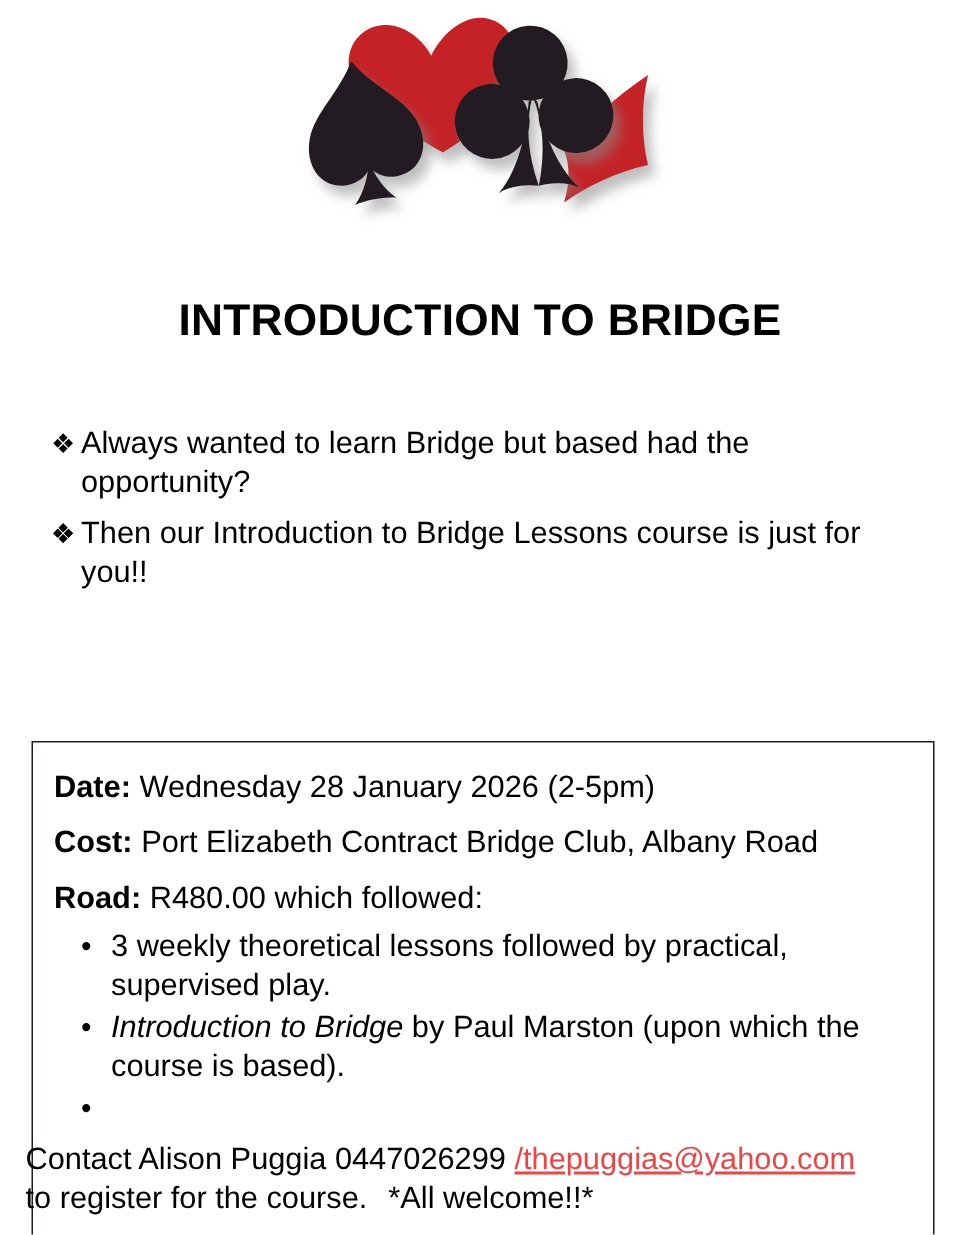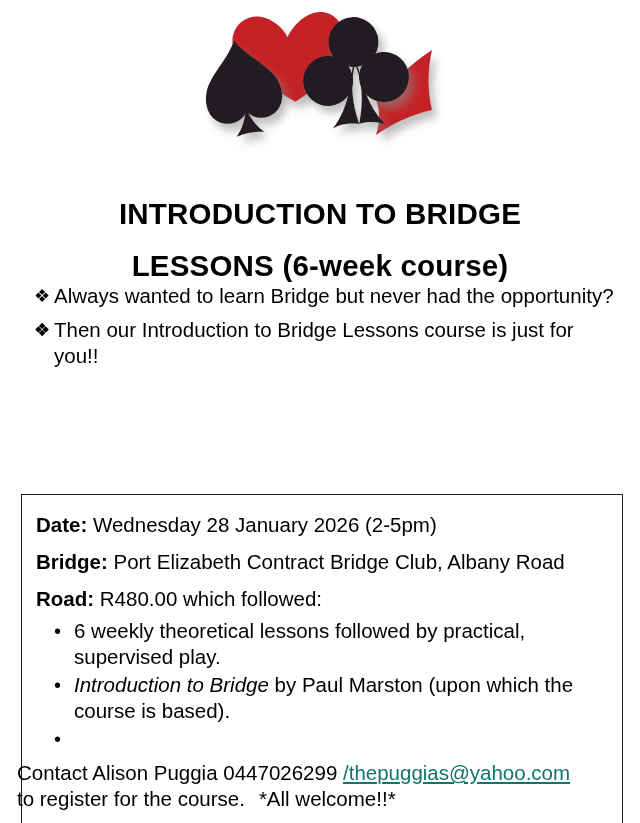--- a/index.html
+++ b/index.html
@@ -116,21 +116,21 @@
   #footer {
     position: absolute;
     left: 17px;
     top: 760px;
     width: 610px;
     font-size: 20.5px;
     line-height: 26px;
   }
   #footer .f-line { display: block; white-space: nowrap; }
   #email-link {
-    color: #0f766e;
+    color: #ef4444;
     text-decoration: underline;
   }
   .bold { font-weight: 400; }
   .gap { display: inline-block; width: 14px; }
 </style>
 </head>
 <body>
 
 <div id="suits-logo">
   <svg width="280" height="155" viewBox="0 0 280 155" xmlns="http://www.w3.org/2000/svg">
@@ -187,58 +187,57 @@
                  C 170 76, 170 96, 176 118
                  C 167 116, 156 117, 149 121
                  C 160 110, 169 90, 173 62 Z" fill="#231f20"></path>
       </g>
     </g>
   </svg>
 </div>
 
 <h1 id="poster-title">
   <span class="t-line">INTRODUCTION TO BRIDGE</span>
-  <span class="t-line">LESSONS (6-week course)</span>
 </h1>
 
 <div id="intro-list">
   <span class="q-item">
     <span class="q-mark">❖</span>
-    <span>Always wanted to learn Bridge but never had the opportunity?</span>
+    <span>Always wanted to learn Bridge but based had the opportunity?</span>
   </span>
   <span class="q-item">
     <span class="q-mark">❖</span>
   </span>
   <span class="q-item">
     <span class="q-mark">❖</span>
     <span>Then our Introduction to Bridge Lessons course is just for you!!</span>
   </span>
 </div>
 
 <div id="details-box">
 
   <p class="kv-row r1">
     <span class="kv-key">Date:</span>
     <span>Wednesday 28 January 2026 (2-5pm)</span>
   </p>
 
   <p class="kv-row r2">
-    <span class="kv-key">Bridge:</span>
+    <span class="kv-key">Cost:</span>
     <span>Port Elizabeth Contract Bridge Club, Albany Road</span>
   </p>
 
   <p class="kv-row r3">
     <span class="kv-key">Road:</span>
     <span>R480.00 which followed:</span>
   </p>
 
   <ul id="includes-list">
     <li>
       <span class="dot">•</span>
-      <span class="ital"></span><span>6 weekly theoretical lessons followed by practical, supervised play.</span>
+      <span class="ital"></span><span>3 weekly theoretical lessons followed by practical, supervised play.</span>
     </li>
     <li>
       <span class="dot">•</span>
       <span class="ital">Introduction to Bridge</span><span> by Paul Marston (upon which the course is based).</span>
     </li>
     <li>
       <span class="dot">•</span>
       <span class="ital"></span>
     </li>
   </ul>

